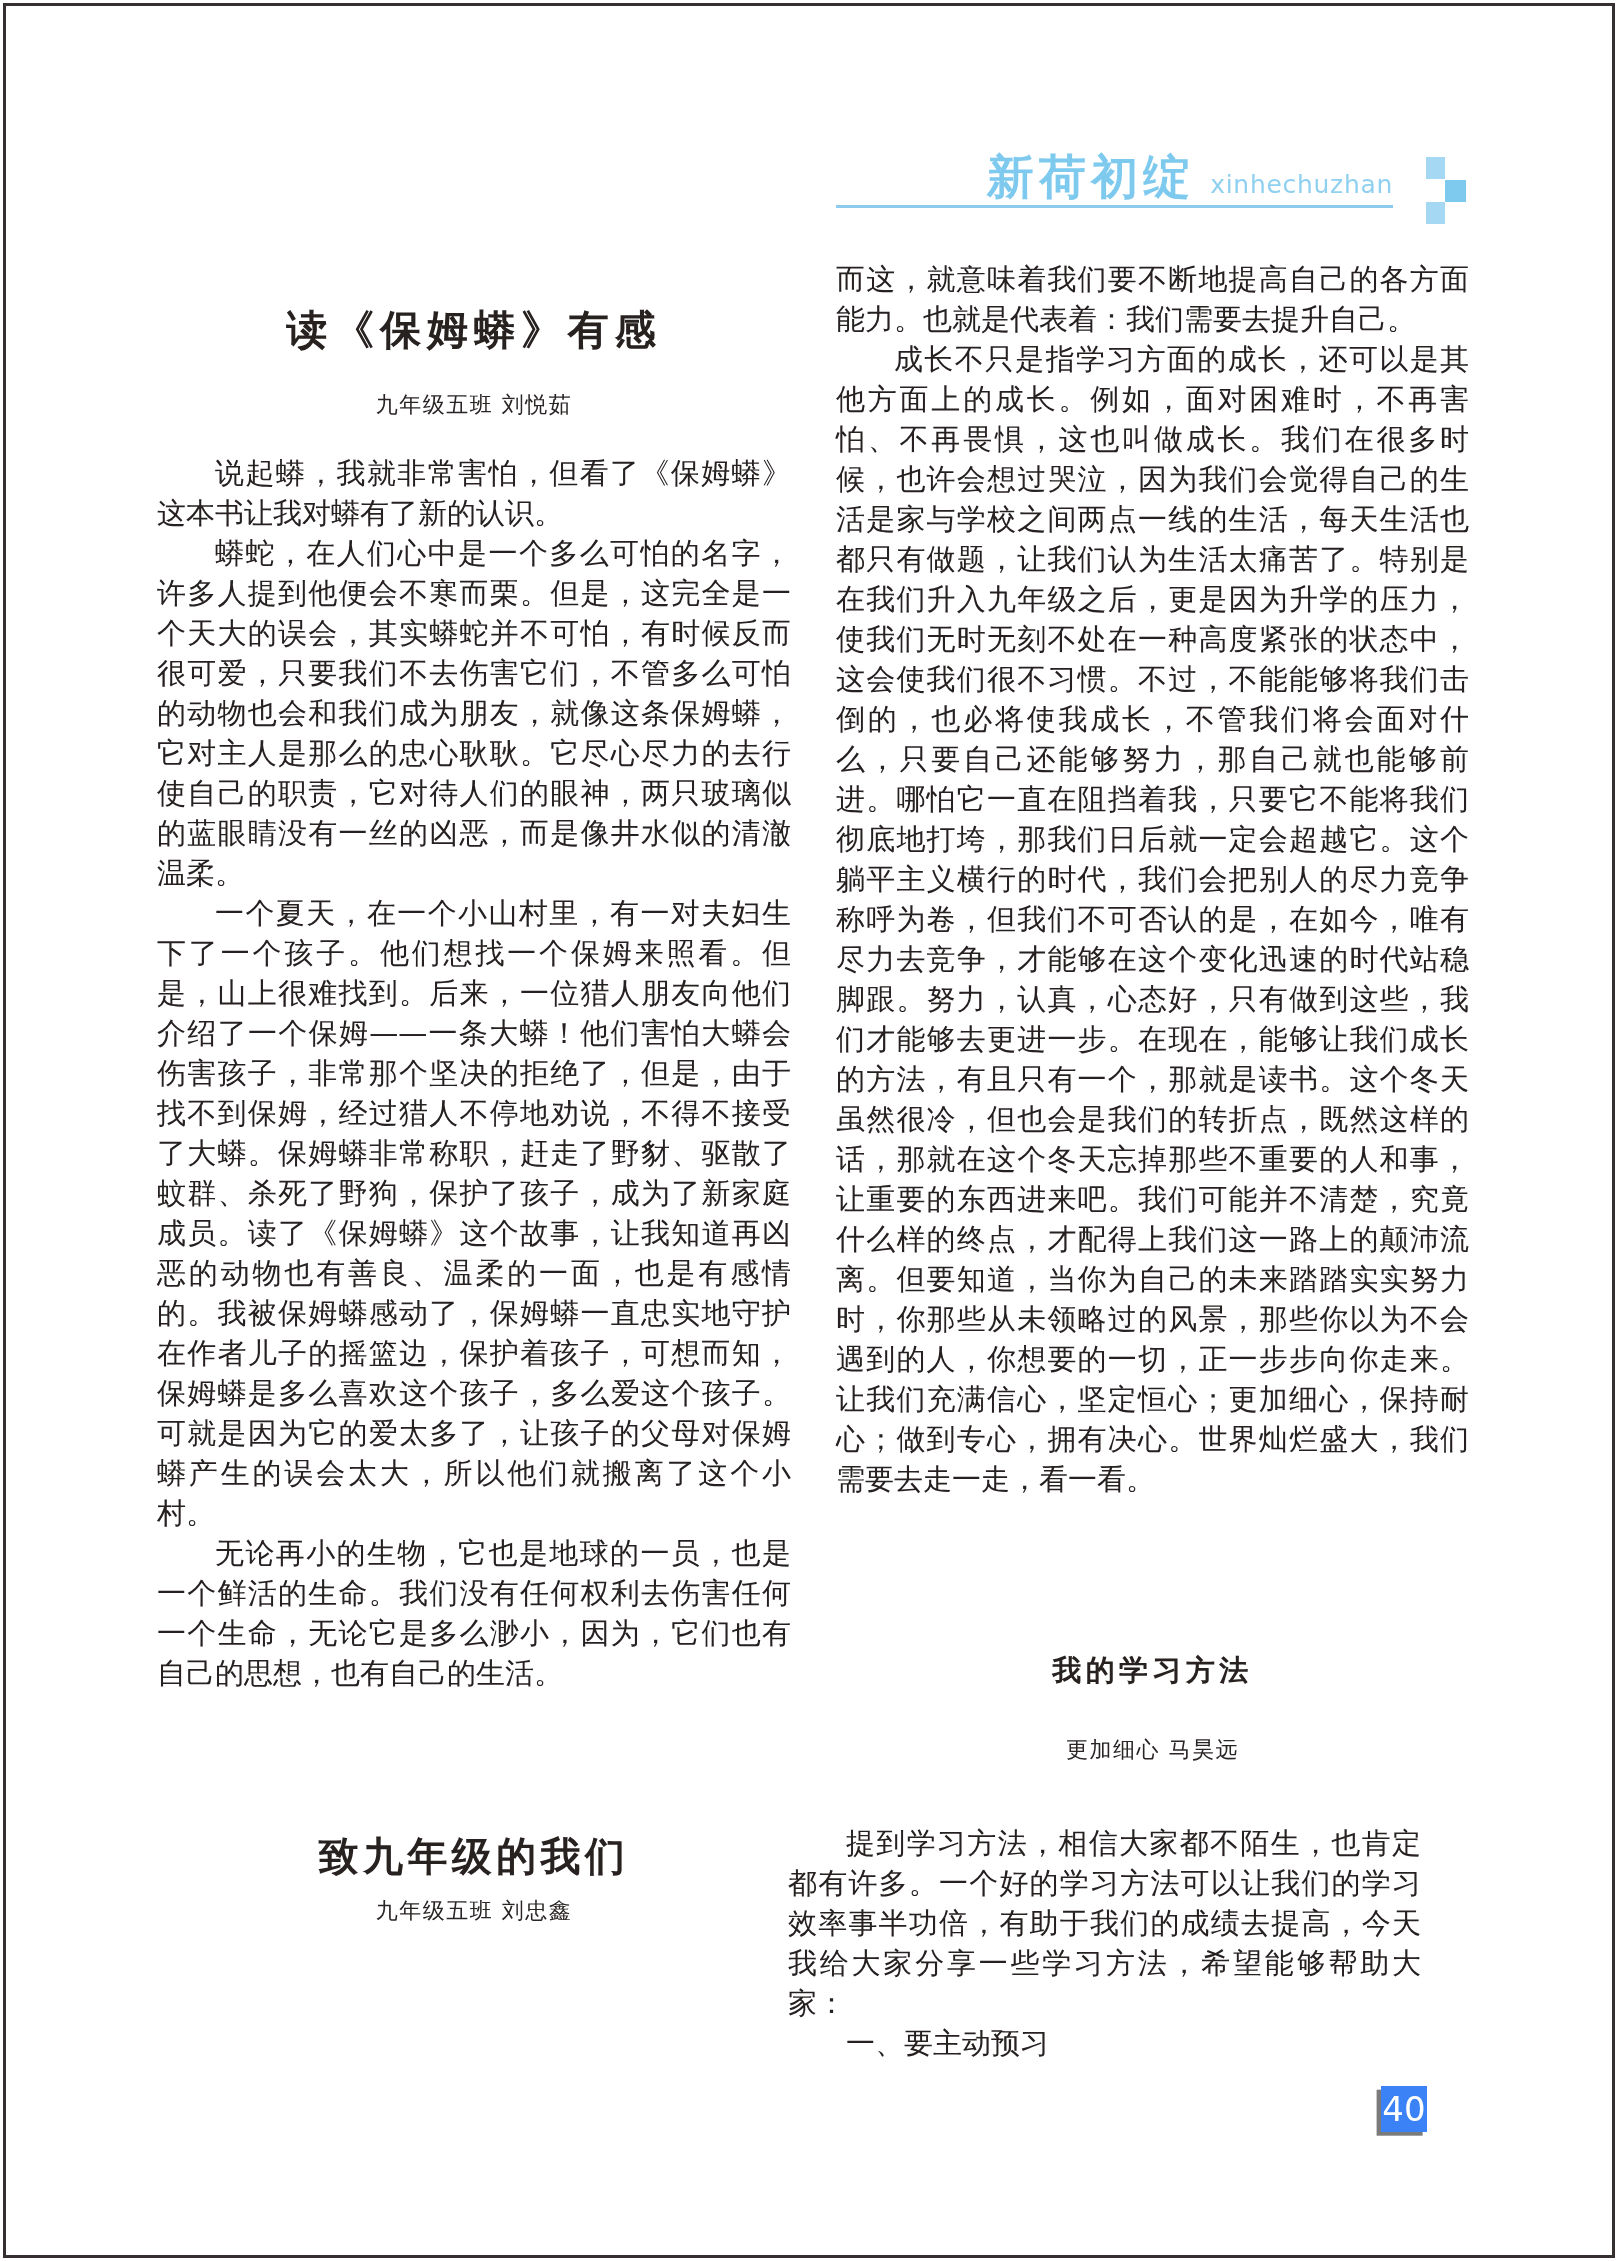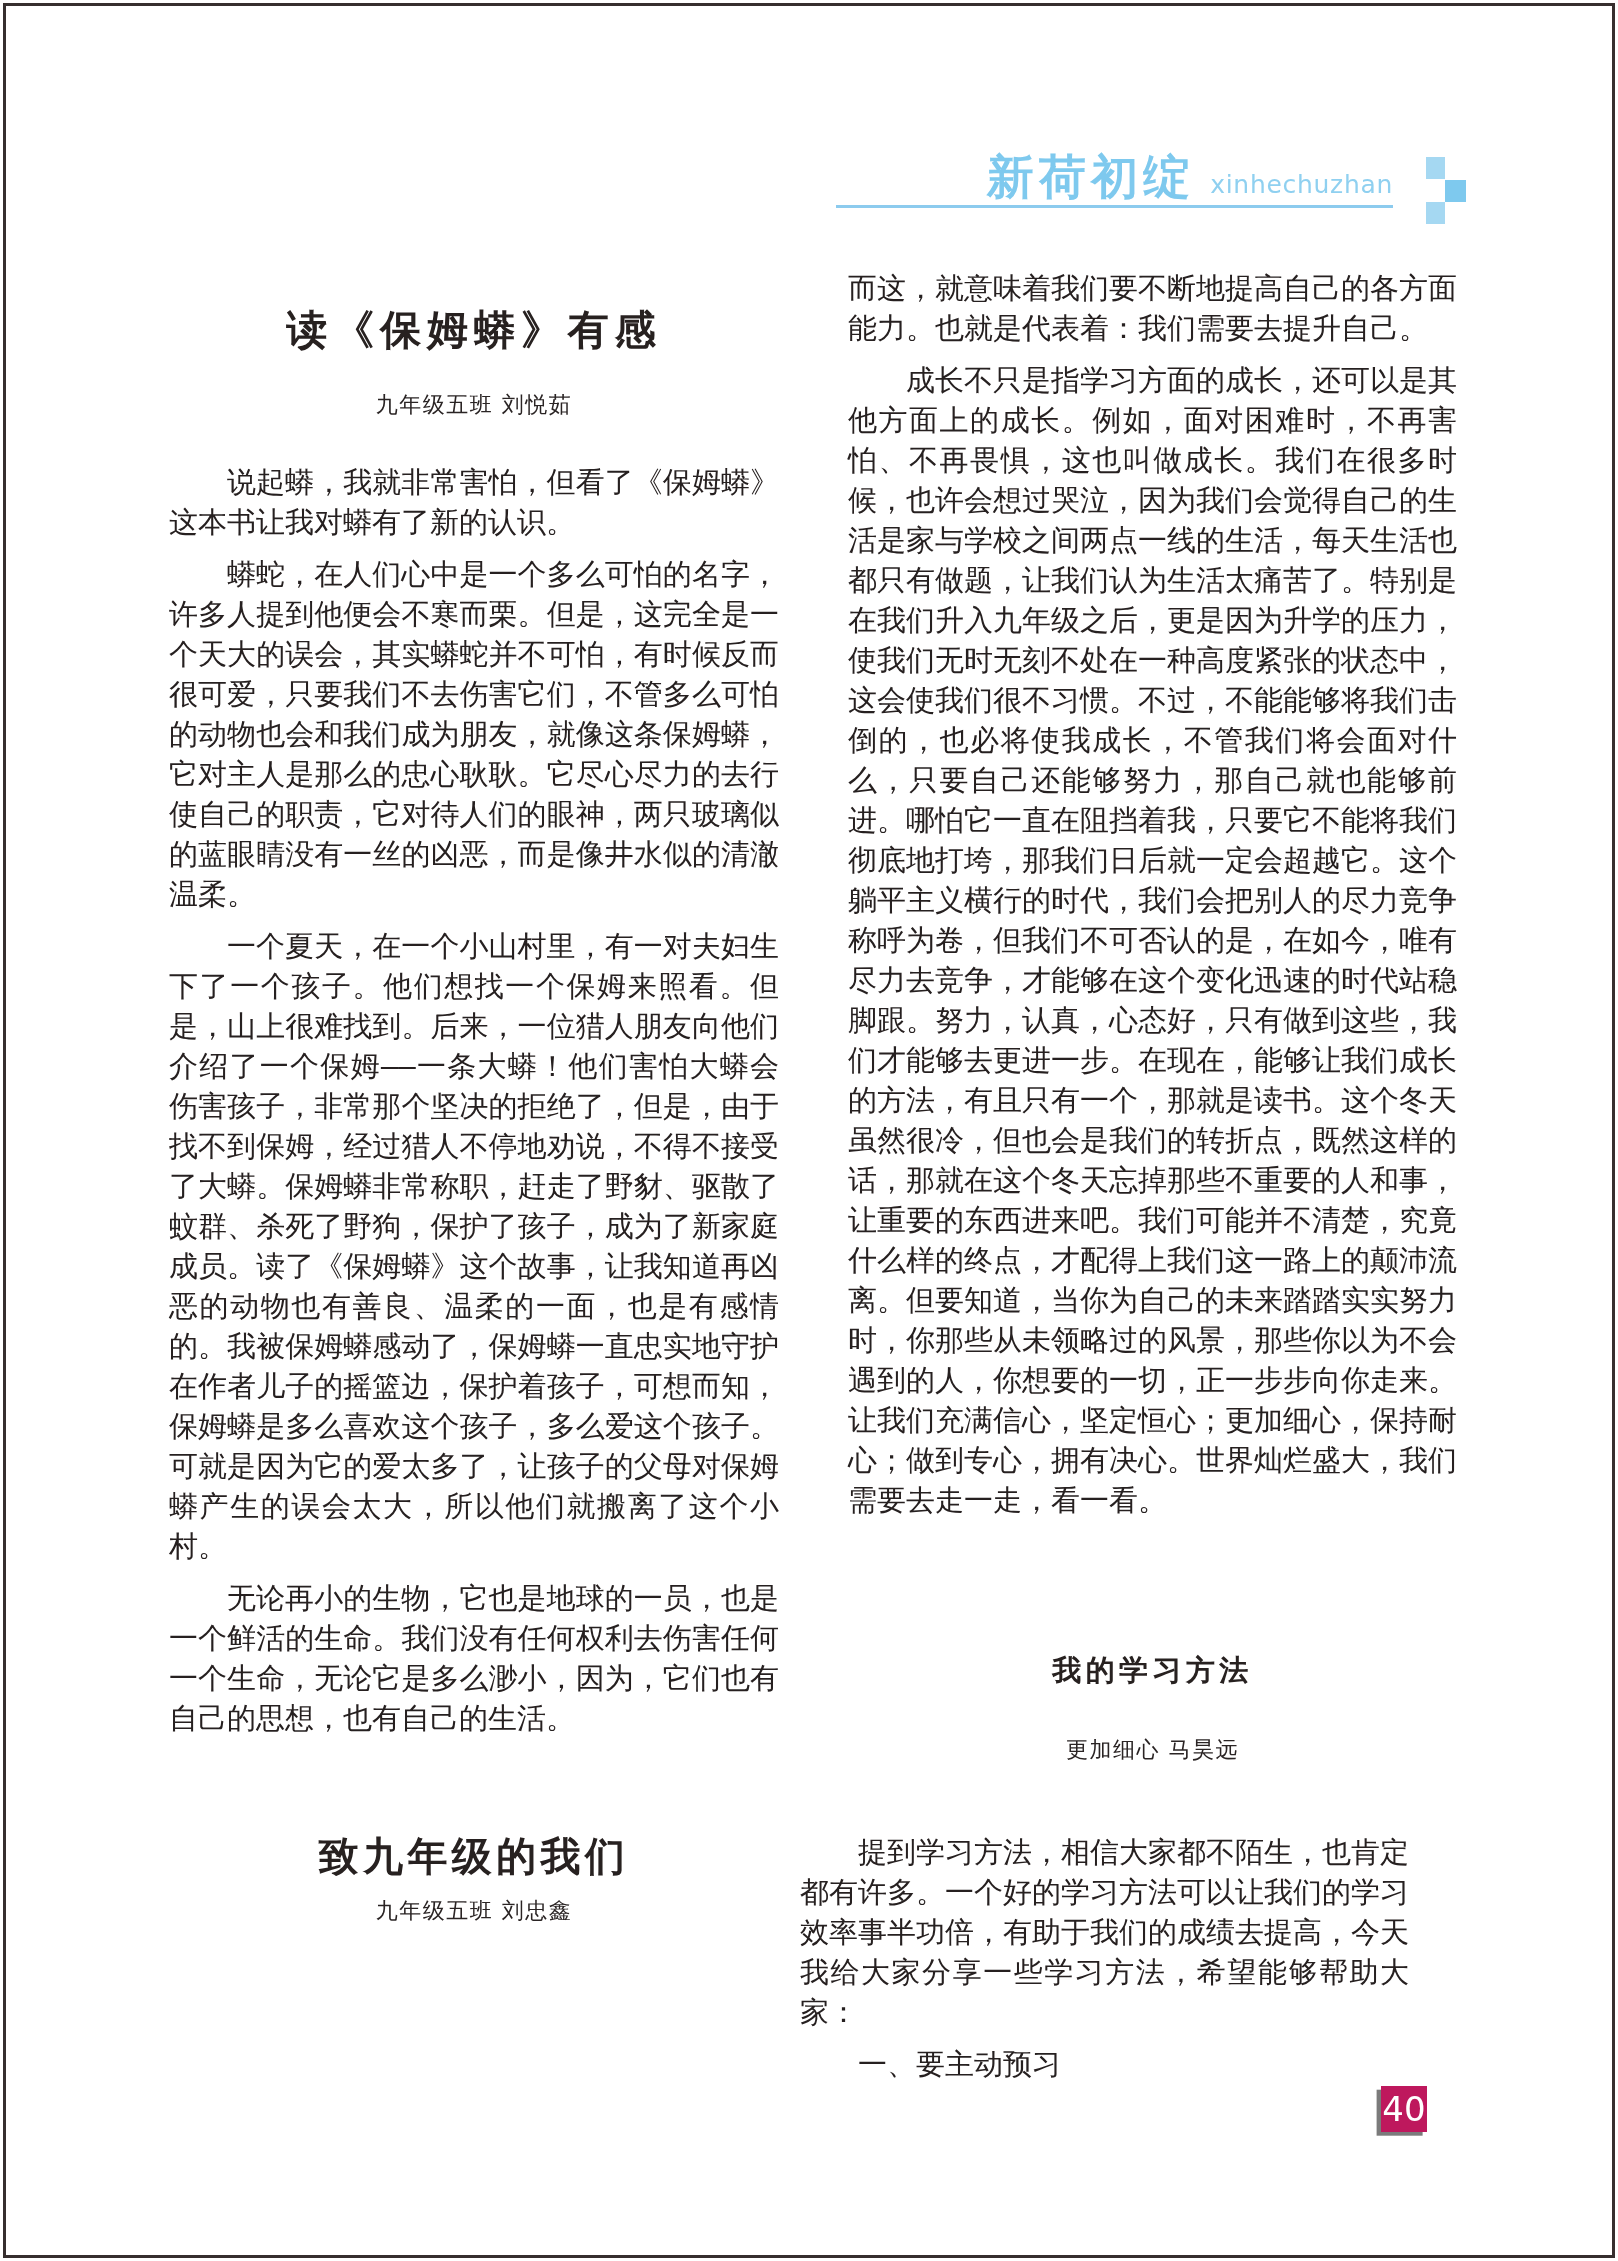--- a/index.html
+++ b/index.html
@@ -51,42 +51,42 @@
     font-family:"DejaVu Serif", serif;
     font-size:22px; color:#2a2424; letter-spacing:1.5px;
   }
   .body-block {
     position:absolute;
     font-size:29px; line-height:40px;
     text-align:justify; text-justify:inter-ideograph;
     font-family:"DejaVu Serif", serif;
     color:#262020;
   }
-  .body-block p { margin:12px; text-indent:2em;font-family:Liberation Mono, monospace; }
+  .body-block p { margin:0; text-indent:2em; }
   .body-block p.no-indent { text-indent:0; }
 
   
   .t1 { left:157px; top:303px; width:634px; font-size:41px; letter-spacing:5.9px; }
   .a1 { left:157px; top:390px; width:634px; }
   .b1 { left:157px; top:453px; width:634px; }
 
   .t2 { left:157px; top:1829px; width:634px; font-size:40px; letter-spacing:4.4px; }
   .a2 { left:157px; top:1896px; width:634px; }
   .b2 { left:157px; top:1981px; width:634px; }
 
   
   .rb1 { left:836px; top:259px; width:633px; }
   .t3  { left:836px; top:1651px; width:633px; font-size:29px; letter-spacing:4.4px; }
   .a3  { left:836px; top:1735px; width:633px; }
   .b3  { left:788px; top:1823px; width:633px; }
 
   
   .badge {
     position:absolute; left:1381px; top:2086px; width:46px; height:46px;
-    background:#be185d;
+    background:#3b82f6;
     box-shadow:-4.4px 3.7px 0 #7b7b7b;
     display:flex; align-items:center; justify-content:center;
     color:#ffffff; font-size:34px;
     font-family:"DejaVu Sans", sans-serif;
   }
 </style>
 </head>
 <body>
 
 <div class="page">

